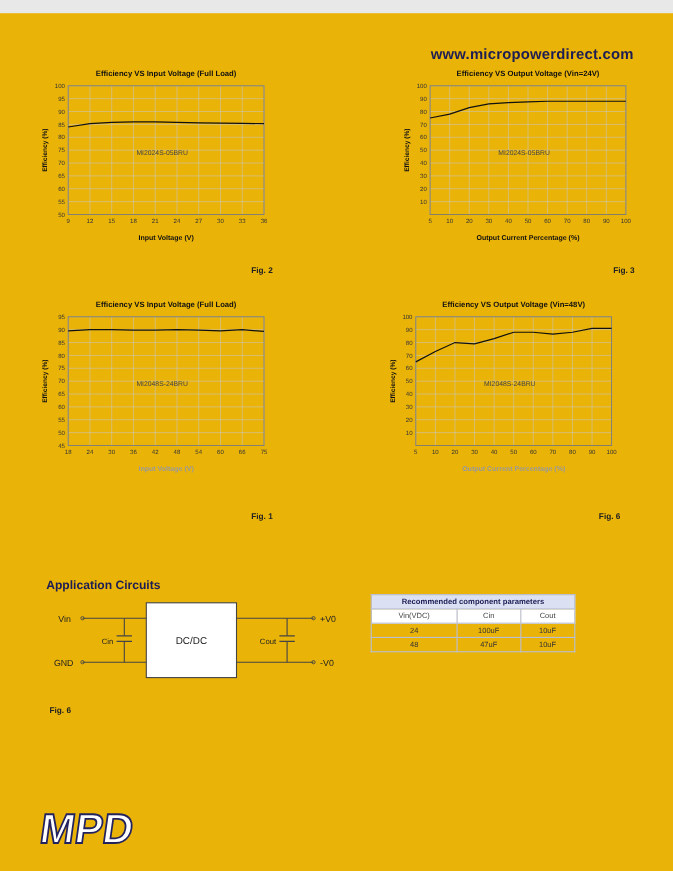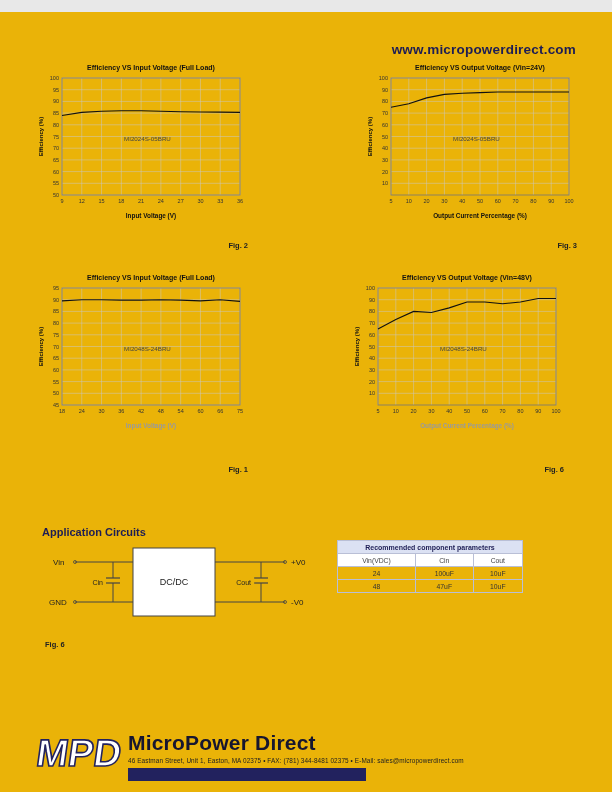--- a/index.html
+++ b/index.html
@@ -333,20 +333,15 @@
   </div>
 
   <div class="footer">
     <div class="logo-box">
       <svg width="94" height="46" viewBox="0 0 94 46">
         <g transform="skewX(-8)">
           <text x="10" y="36" font-size="38" font-weight="bold" font-family="Liberation Sans, sans-serif" fill="#ffffff" stroke="#22225e" stroke-width="1.6">MPD</text>
         </g>
       </svg>
     </div>
-    <div class="footer-right">
-      <div class="brand">MicroPower Direct</div>
-      <div class="address">46 Eastman Street, Unit 1, Easton, MA 02375 • FAX: (781) 344-8481 02375 • E-Mail: sales@micropowerdirect.com</div>
-      <div class="navy-bar"></div>
-    </div>
   </div>
 
 </div>
 
 </body></html>

